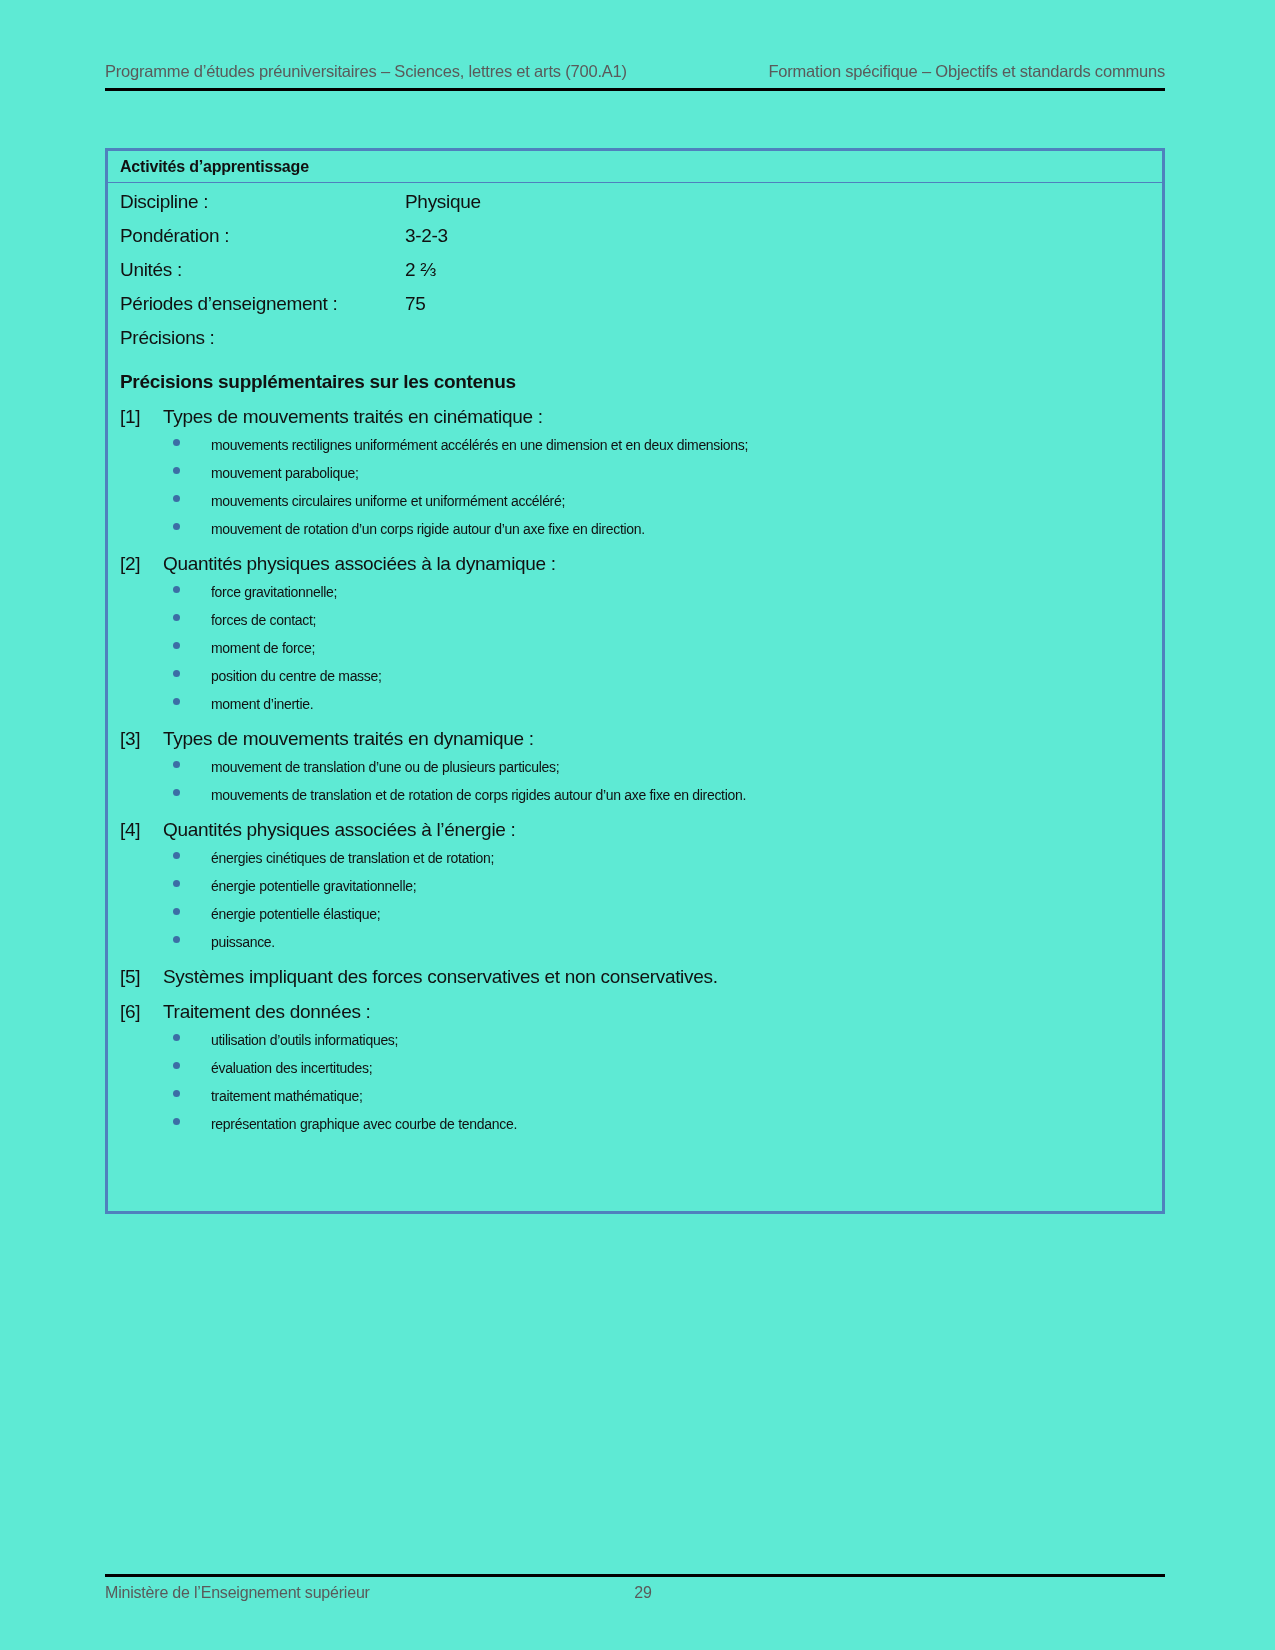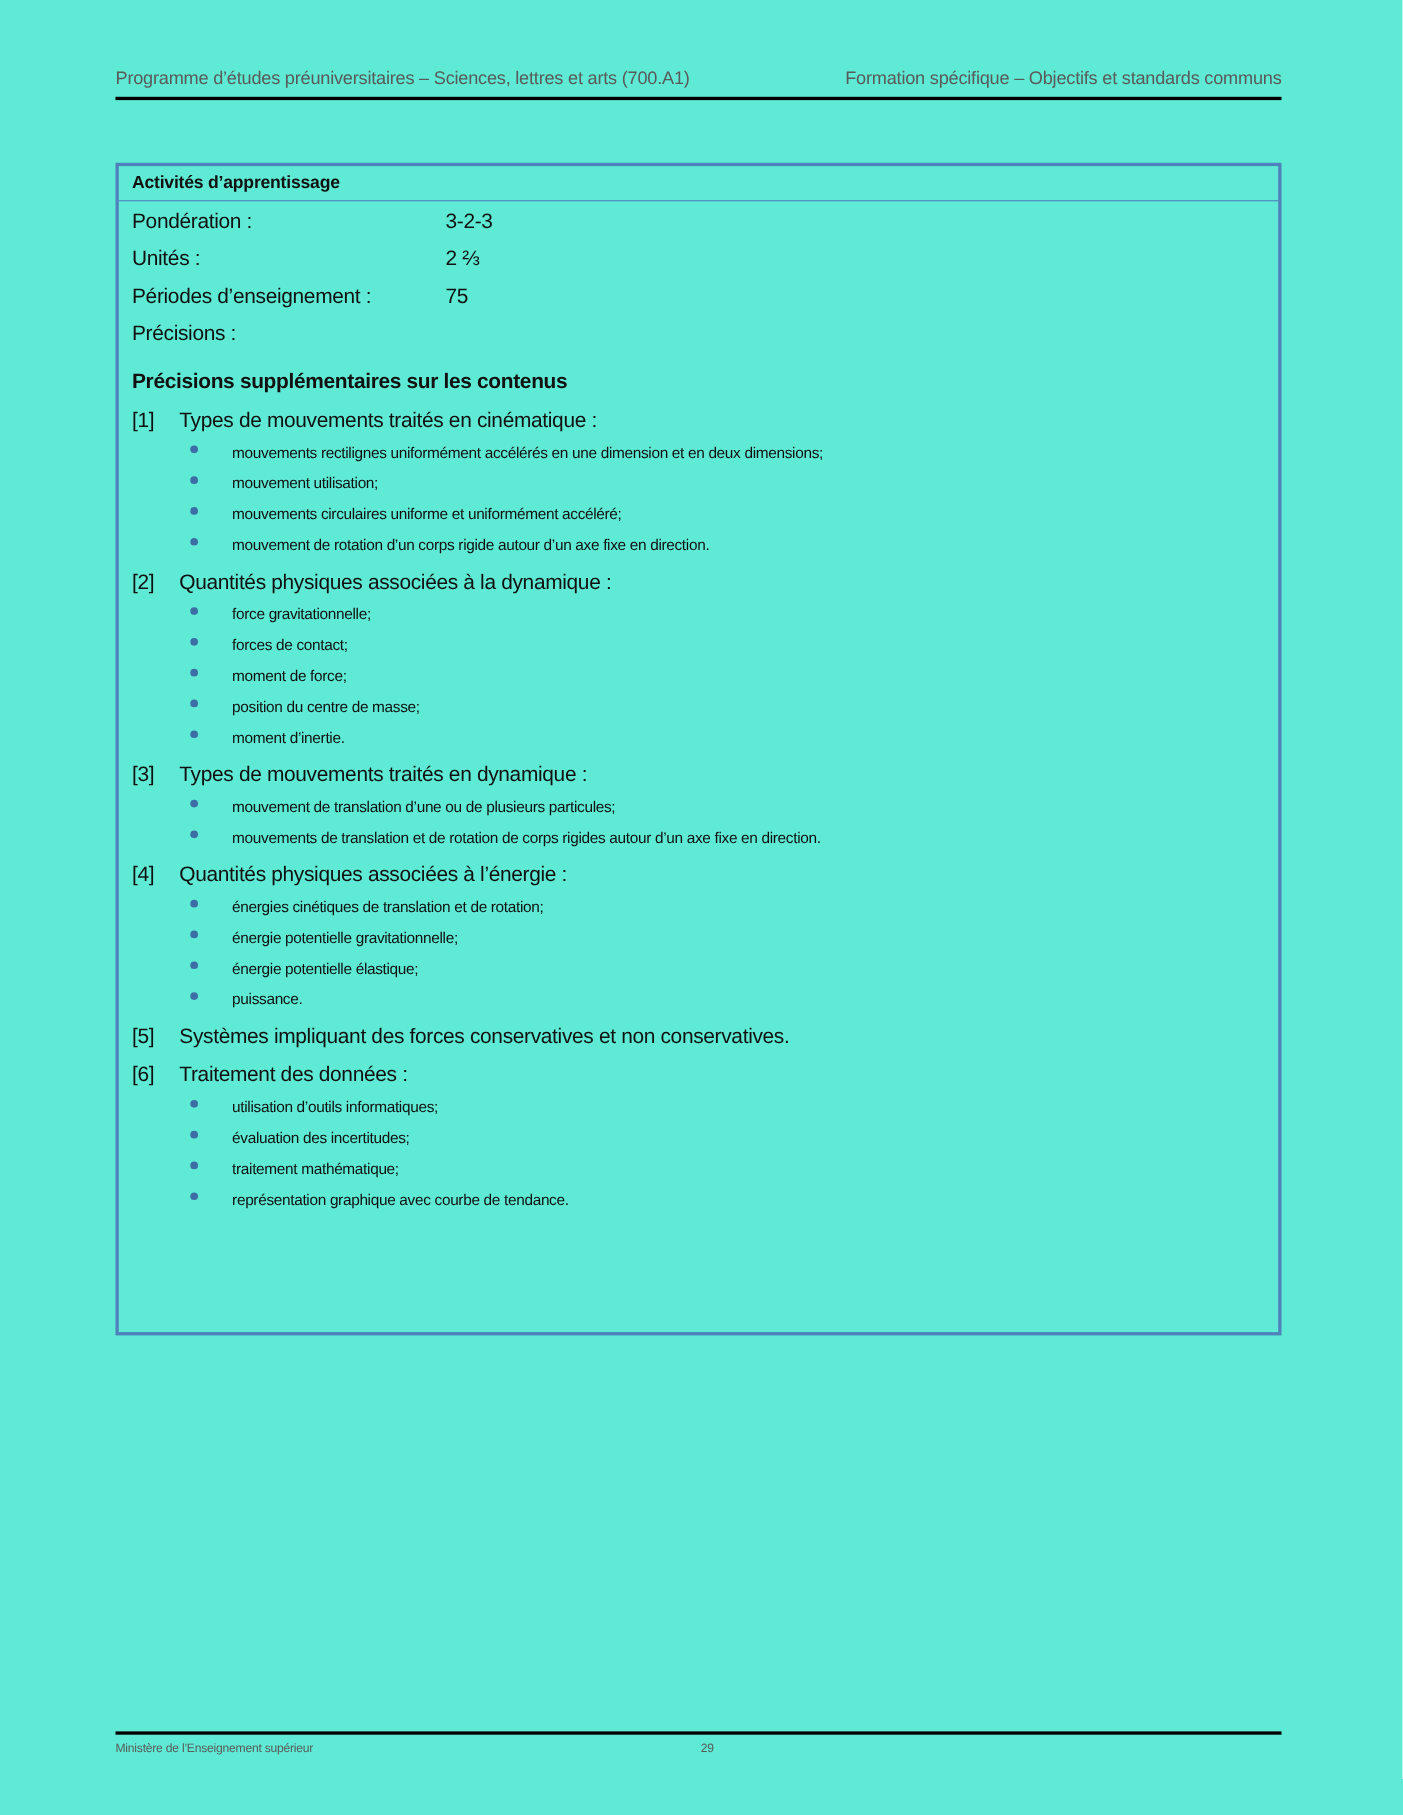--- a/index.html
+++ b/index.html
@@ -116,21 +116,21 @@
     flex: 1;
   }
   
   .footer {
     position: absolute;
     top: 1574px;
     left: 105px;
     width: 1060px;
     border-top: 3px solid #000000;
     padding-top: 7px;
-    font-size: 11px;
+    font-size: 16px;
     letter-spacing: -0.2px;
     color: var(--muted, #5a5a5a);
     box-sizing: border-box;
   }
   .page-number {
     position: absolute;
     left: 16px;
     right: 0;
     top: 7px;
     text-align: center;
@@ -144,20 +144,24 @@
   <div class="header">
     <span>Programme d’études préuniversitaires – Sciences, lettres et arts (700.A1)</span>
     <span>Formation spécifique – Objectifs et standards communs</span>
   </div>
 
   <div class="box">
     <div class="box-title">Activités d’apprentissage</div>
 
     <div class="fields">
 
+        <div class="field-row">
+          <span class="field-label">Discipline :</span>
+          <span class="field-value">Physique</span>
+        </div>
 
         <div class="field-row">
           <span class="field-label">Pondération :</span>
           <span class="field-value">3-2-3</span>
         </div>
 
         <div class="field-row">
           <span class="field-label">Unités :</span>
           <span class="field-value">2 ⅔</span>
         </div>
@@ -184,21 +188,21 @@
           </div>
           <div class="bullets">
 
               <div class="bullet-row">
                 <span class="bullet-dot"></span>
                 <span class="bullet-text">mouvements rectilignes uniformément accélérés en une dimension et en deux dimensions;</span>
               </div>
 
               <div class="bullet-row">
                 <span class="bullet-dot"></span>
-                <span class="bullet-text">mouvement utilisation;</span>
+                <span class="bullet-text">mouvement parabolique;</span>
               </div>
 
               <div class="bullet-row">
                 <span class="bullet-dot"></span>
                 <span class="bullet-text">mouvements circulaires uniforme et uniformément accéléré;</span>
               </div>
 
               <div class="bullet-row">
                 <span class="bullet-dot"></span>
                 <span class="bullet-text">mouvement de rotation d’un corps rigide autour d’un axe fixe en direction.</span>

